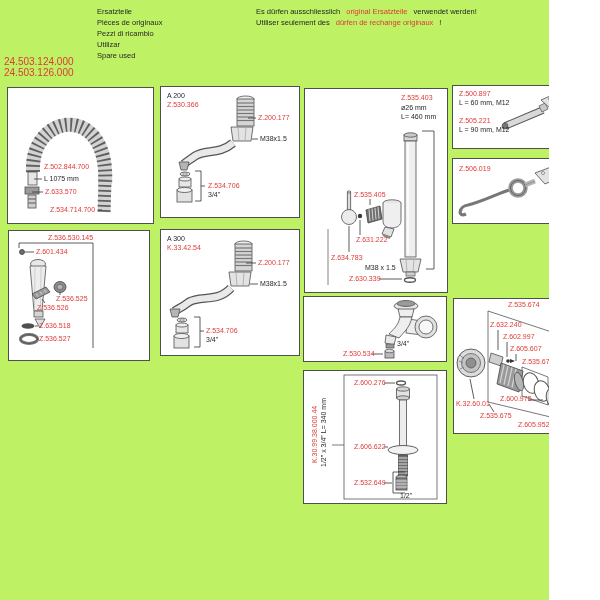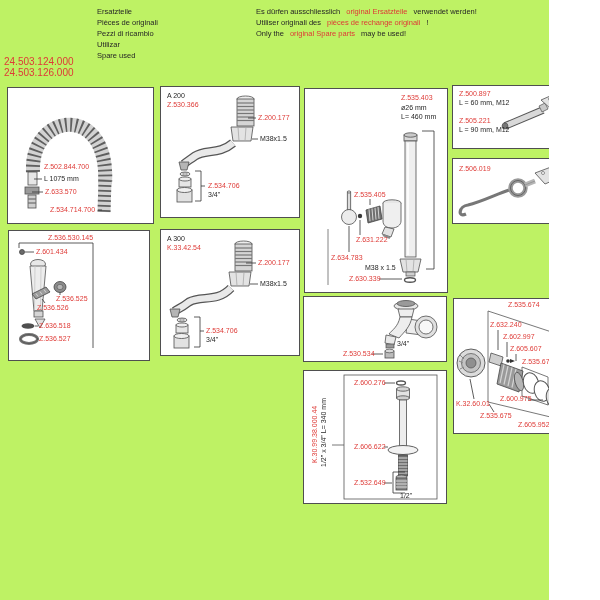--- a/index.html
+++ b/index.html
@@ -17,30 +17,29 @@
   .langs{position:absolute;left:97px;top:6px;}
   .notices{position:absolute;left:240px;top:6px;margin-left:16px;}
 </style>
 </head>
 <body>
 
 <div class="page">
 
   <div class="langs">
     <div class="hdr-line">Ersatzteile</div>
-    <div class="hdr-line">Pièces de originali</div>
+    <div class="hdr-line">Pièces de originaux</div>
     <div class="hdr-line">Pezzi di ricambio</div>
     <div class="hdr-line">Utilizar</div>
     <div class="hdr-line">Spare used</div>
   </div>
 
   <div class="notices">
     <div class="hdr-line notice"><span>Es dürfen ausschliesslich</span><span class="red">original Ersatzteile</span><span>verwendet werden!</span></div>
-    <div class="hdr-line notice"><span>Utiliser originali des</span><span class="red">pièces de rechange originali</span><span>!</span></div>
-    <div class="hdr-line notice"><span>Only the</span><span class="red">original Spare parts</span><span>may be used!</span></div>
+    <div class="hdr-line notice"><span>Utiliser seulement des</span><span class="red">dürfen de rechange originaux</span><span>!</span></div>
   </div>
 
   <div class="prod">
     <div>24.503.124.000</div>
     <div>24.503.126.000</div>
   </div>
 
   <div class="box" style="left:7px;top:87px;width:145px;height:135px;">
     <svg width="143" height="133" viewBox="0 0 143 133">
       <path d="M25,84 C22,24 102,14 97,96" fill="none" stroke="#d2d2d2" stroke-width="14"></path>

